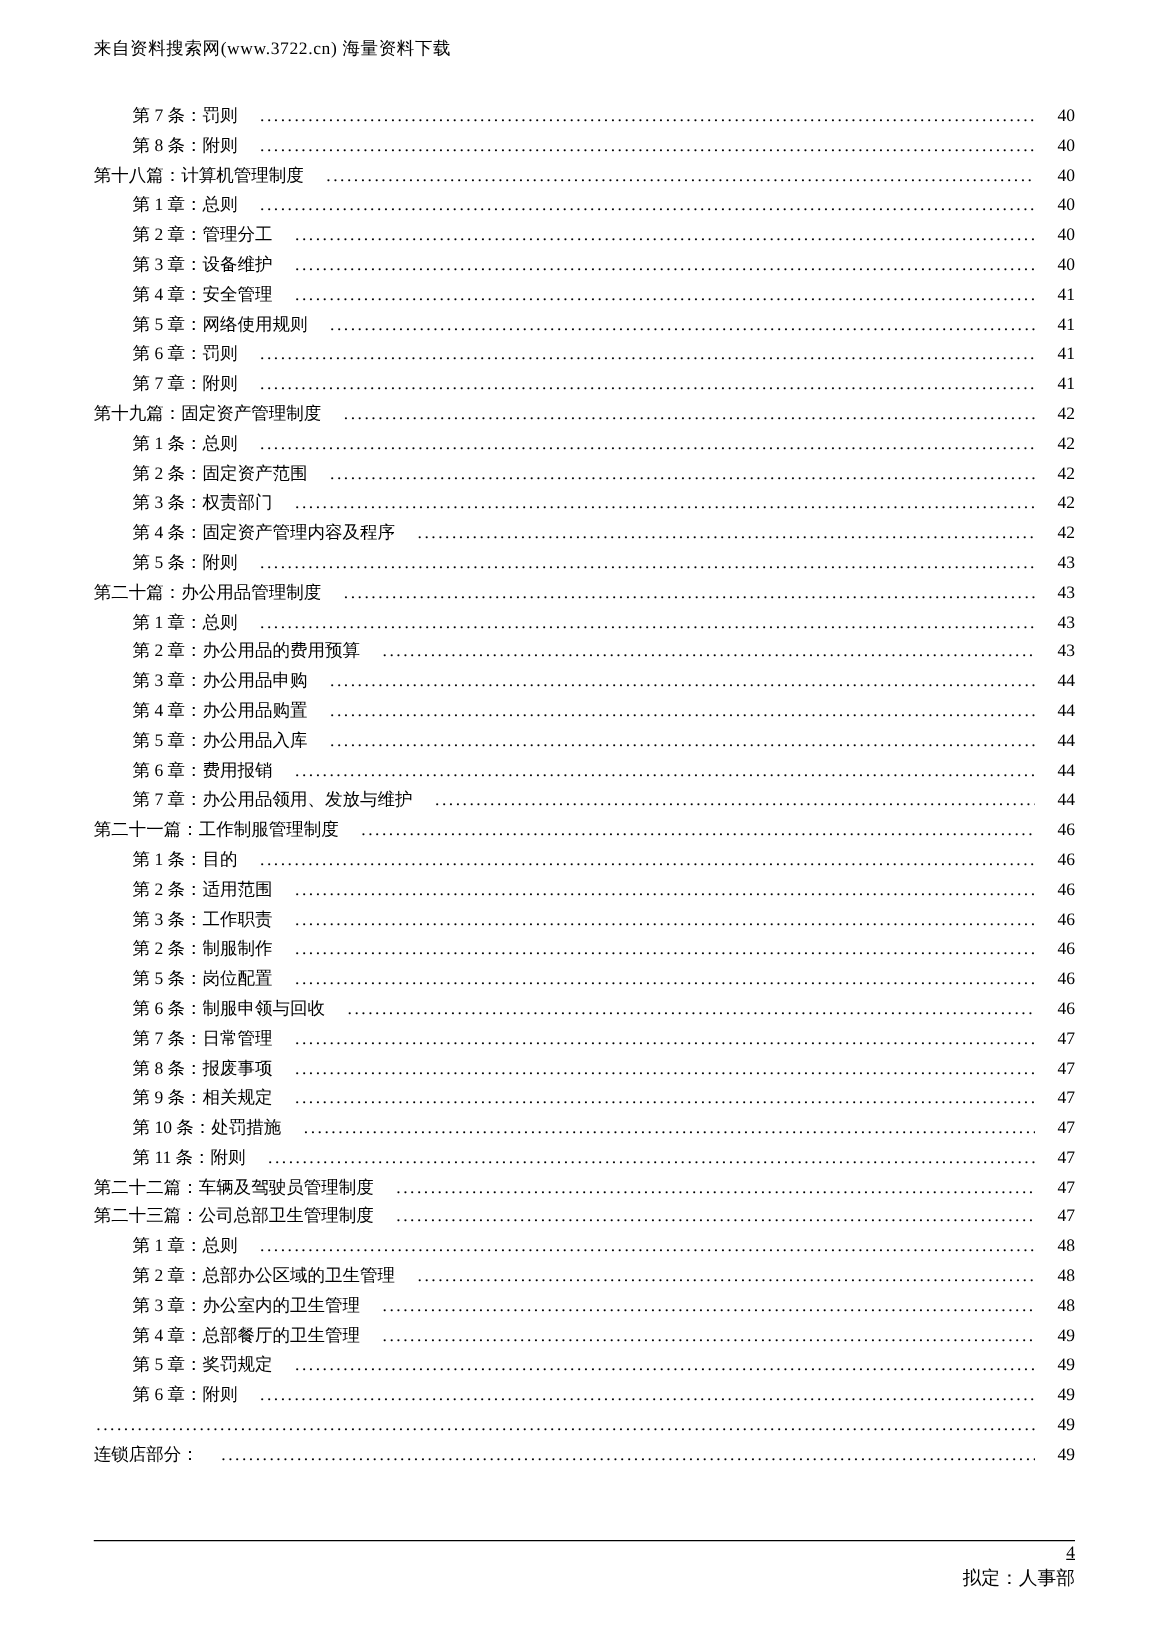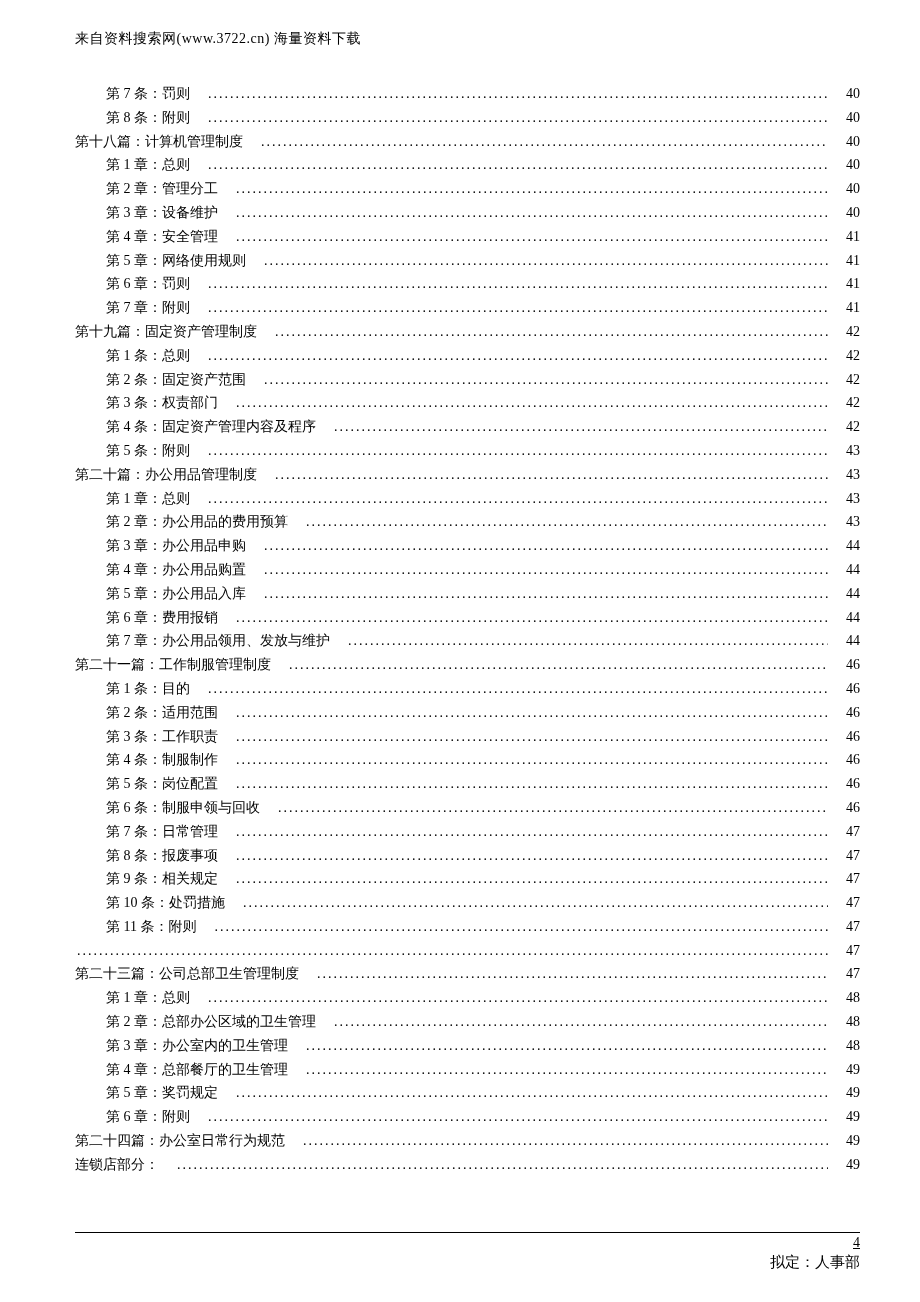--- a/index.html
+++ b/index.html
@@ -205,21 +205,21 @@
       <span class="toc-label">第 2 条：适用范围</span>
       <span class="toc-dots"></span>
       <span class="toc-page">46</span>
     </div>
     <div class="toc-row level-2">
       <span class="toc-label">第 3 条：工作职责</span>
       <span class="toc-dots"></span>
       <span class="toc-page">46</span>
     </div>
     <div class="toc-row level-2">
-      <span class="toc-label">第 4 条：制服制作</span>
+      <span class="toc-label">第 2 条：制服制作</span>
       <span class="toc-dots"></span>
       <span class="toc-page">46</span>
     </div>
     <div class="toc-row level-2">
       <span class="toc-label">第 5 条：岗位配置</span>
       <span class="toc-dots"></span>
       <span class="toc-page">46</span>
     </div>
     <div class="toc-row level-2">
       <span class="toc-label">第 6 条：制服申领与回收</span>
@@ -245,20 +245,21 @@
       <span class="toc-label">第 10 条：处罚措施</span>
       <span class="toc-dots"></span>
       <span class="toc-page">47</span>
     </div>
     <div class="toc-row level-2">
       <span class="toc-label">第 11 条：附则</span>
       <span class="toc-dots"></span>
       <span class="toc-page">47</span>
     </div>
     <div class="toc-row level-1">
+      <span class="toc-label">第二十二篇：车辆及驾驶员管理制度 </span>
       <span class="toc-dots"></span>
       <span class="toc-page">47</span>
     </div>
     <div class="toc-row level-1">
       <span class="toc-label">第二十三篇：公司总部卫生管理制度 </span>
       <span class="toc-dots"></span>
       <span class="toc-page">47</span>
     </div>
     <div class="toc-row level-2">
       <span class="toc-label">第 1 章：总则</span>
@@ -284,21 +285,20 @@
       <span class="toc-label">第 5 章：奖罚规定</span>
       <span class="toc-dots"></span>
       <span class="toc-page">49</span>
     </div>
     <div class="toc-row level-2">
       <span class="toc-label">第 6 章：附则</span>
       <span class="toc-dots"></span>
       <span class="toc-page">49</span>
     </div>
     <div class="toc-row level-1">
-      <span class="toc-label">第二十四篇：办公室日常行为规范 </span>
       <span class="toc-dots"></span>
       <span class="toc-page">49</span>
     </div>
     <div class="toc-row level-1">
       <span class="toc-label">连锁店部分： </span>
       <span class="toc-dots"></span>
       <span class="toc-page">49</span>
     </div>
   </div>
 

